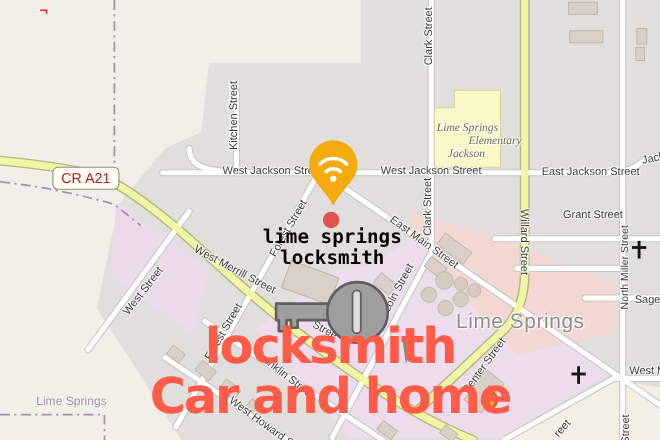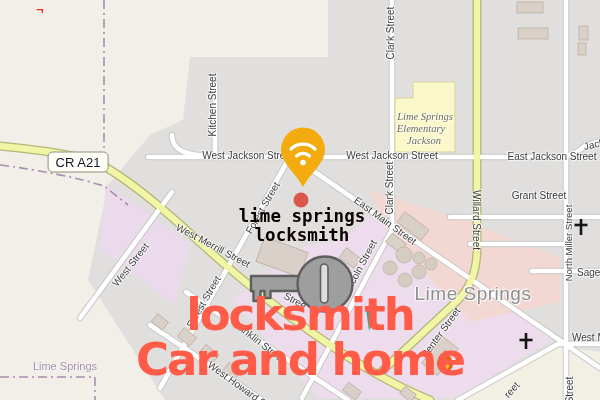--- a/index.html
+++ b/index.html
@@ -4,21 +4,21 @@
 <style>
   html,body{margin:0;padding:0;}
   #stage{position:relative;width:600px;height:400px;overflow:hidden;background:#F2EFE8;
          font-family:"Liberation Sans",sans-serif;-webkit-user-select:none;user-select:none;}
   #basemap{position:absolute;left:0;top:0;}
   .lbl{position:absolute;white-space:nowrap;color:#3c3c3c;font-size:10px;line-height:1;
        transform:translate(-50%,-50%) rotate(var(--r,0deg));
        text-shadow:0 0 2px #fff,0 0 2px #fff,1px 1px 1px #fff,-1px -1px 1px #fff;}
   .lbl.anchor-left{transform:translate(0,-50%) rotate(var(--r,0deg));transform-origin:left center;}
   .badge{position:absolute;transform:translate(-50%,-50%);background:#fffef6;border:1.5px solid #8e8e7a;
-         border-radius:5px;padding:2px 7px;font-size:13px;color:#0f172a;}
+         border-radius:5px;padding:2px 7px;font-size:13px;color:#b91c1c;}
   .school-lbl{color:#6b6b4f;font-style:italic;font-family:"Liberation Serif",serif;font-size:10.5px;}
   .town-lbl{font-size:19px;color:#8d8d8d;letter-spacing:.5px;}
   .boundary-lbl{font-size:11px;color:#a38daa;text-shadow:0 0 2px #fff,0 0 2px #fff;}
   .ad-small{position:absolute;left:0;top:207px;width:600px;text-align:center;
             font-family:"DejaVu Sans Mono",monospace;font-weight:700;font-size:17.5px;line-height:19px;color:#0a0000;}
   .ad-small div{transform:translateX(2px);}
   .ad-big{position:absolute;left:0;top:292px;width:600px;text-align:center;
           font-family:"DejaVu Sans",sans-serif;font-weight:bold;font-size:45px;line-height:45px;
           letter-spacing:-2px;}
   .attribution{position:absolute;left:8px;top:376px;font-family:"DejaVu Sans Mono",monospace;
@@ -134,21 +134,21 @@
     <g>
       <path d="M445,350 C440,357 437,360 437,364 a8,8 0 0 0 16,0 c0,-5 -4,-8 -8,-14 z" fill="#E8641B"></path>
       <path d="M445,359 c-2.5,3 -4,4.5 -4,6.5 a4,4 0 0 0 8,0 c0,-2.5 -2,-4 -4,-6.5 z" fill="#FBC02D"></path>
     </g>
   </svg>
 
   <div class="lbl" style="left:391px;top:33px;--r:-90deg">Clark Street</div>
   <div class="lbl" style="left:213px;top:105px;--r:-90deg">Kitchen Street</div>
   <div class="lbl" style="left:248px;top:156px">West Jackson Street</div>
   <div class="lbl" style="left:392px;top:156px">West Jackson Street</div>
-  <div class="lbl" style="left:552px;top:157px">East Jackson Street</div>
+  <div class="lbl" style="left:537px;top:157px">East Jackson Street</div>
   <div class="lbl anchor-left" style="left:584px;top:147px;--r:-12deg">Jackson Street</div>
   <div class="lbl" style="left:390px;top:188px;--r:-90deg">Clark Street</div>
   <div class="lbl" style="left:385px;top:221px;--r:36deg">East Main Street</div>
   <div class="lbl" style="left:476px;top:220px;--r:90deg">Willard Street</div>
   <div class="lbl" style="left:539px;top:196px">Grant Street</div>
   <div class="lbl" style="left:569px;top:243px;--r:-90deg;font-size:9.5px">North Miller Street</div>
   <div class="lbl anchor-left" style="left:577px;top:273px">Sage S</div>
   <div class="lbl anchor-left" style="left:572px;top:338px">West M</div>
   <div class="lbl" style="left:213px;top:246px;--r:28deg">West Merrill Street</div>
   <div class="lbl" style="left:131px;top:265px;--r:-52deg">West Street</div>
@@ -158,21 +158,21 @@
   <div class="lbl" style="left:238px;top:385px;--r:36deg">West Howard St</div>
   <div class="lbl" style="left:360px;top:268px;--r:-62deg">Lincoln Street</div>
   <div class="lbl" style="left:441px;top:333px;--r:-54deg">Center Street</div>
   <div class="lbl" style="left:295px;top:301px;--r:28deg">Stree</div>
   <div class="lbl" style="left:512px;top:390px;--r:-48deg">reet</div>
   <div class="lbl" style="left:570px;top:390px;--r:-90deg">Street</div>
 
   <div class="badge" style="left:78px;top:162px">CR A21</div>
 
   <div class="lbl school-lbl" style="left:425px;top:117px">Lime Springs</div>
-  <div class="lbl school-lbl" style="left:421px;top:129px">Elementary</div>
+  <div class="lbl school-lbl" style="left:450px;top:129px">Elementary</div>
   <div class="lbl school-lbl" style="left:424px;top:141px">Jackson</div>
 
   <div class="lbl town-lbl" style="left:473px;top:293px">Lime Springs</div>
   <div class="lbl boundary-lbl" style="left:65px;top:366px">Lime Springs</div>
 
   <svg width="600" height="400" viewBox="0 0 600 400" style="position:absolute;left:0;top:0">
     <g fill="#9E9E9E" stroke="#5F5F5F" stroke-width="2.4" stroke-linejoin="round">
       <path d="M310,276 H251 V291 H253.5 V301 H260.5 V291 H264.5 V298 H270.5 V291 H310 Z"></path>
       <circle cx="325" cy="284" r="27.5"></circle>
     </g>

